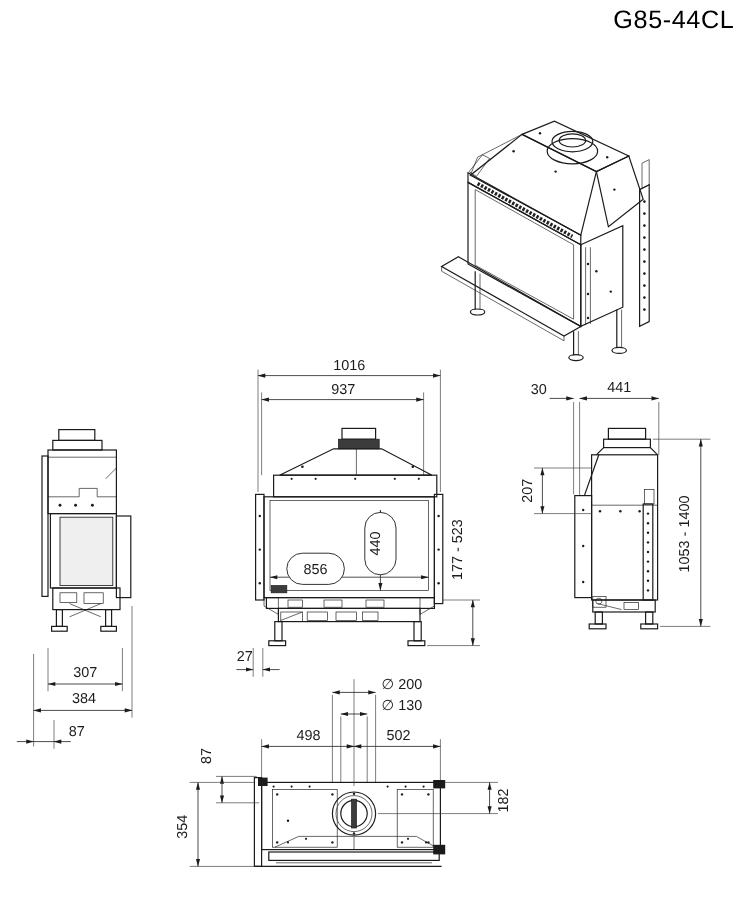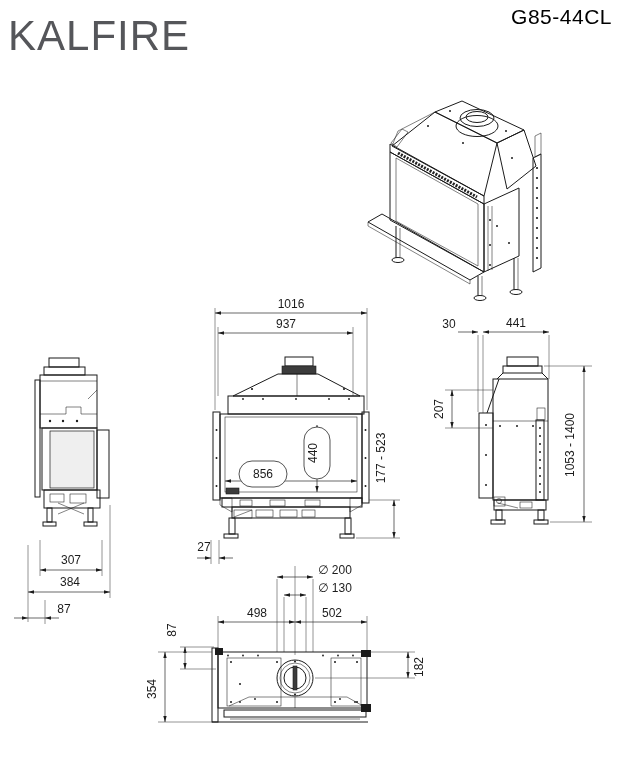--- a/index.html
+++ b/index.html
@@ -17,21 +17,20 @@
   .dt{font-size:12px;fill:#1c1c1c;}
   .sc{fill:#1b1b1b;}
   .dk{fill:#3c3c3c;stroke:#1b1b1b;stroke-width:0.6;}
   .wh{fill:#ffffff;stroke:#2a2a2a;stroke-width:0.8;}
   .gl{fill:#efefef;stroke:#1b1b1b;stroke-width:0.7;}
 </style>
 </head>
 <body>
 
 <div class="logo">
-  <div class="brand">KALFIRE</div>
 </div>
 <div class="model">G85-44CL</div>
 
 <svg width="625" height="768" viewBox="0 0 625 768">
   <defs>
     <marker id="ar" viewBox="0 0 10 8" refX="9.6" refY="4" markerWidth="9.5" markerHeight="7.5" orient="auto-start-reverse">
       <path d="M9.8,4 L0.3,1.4 L0.3,6.6 Z" fill="#1b1b1b"></path>
     </marker>
   </defs>
 

